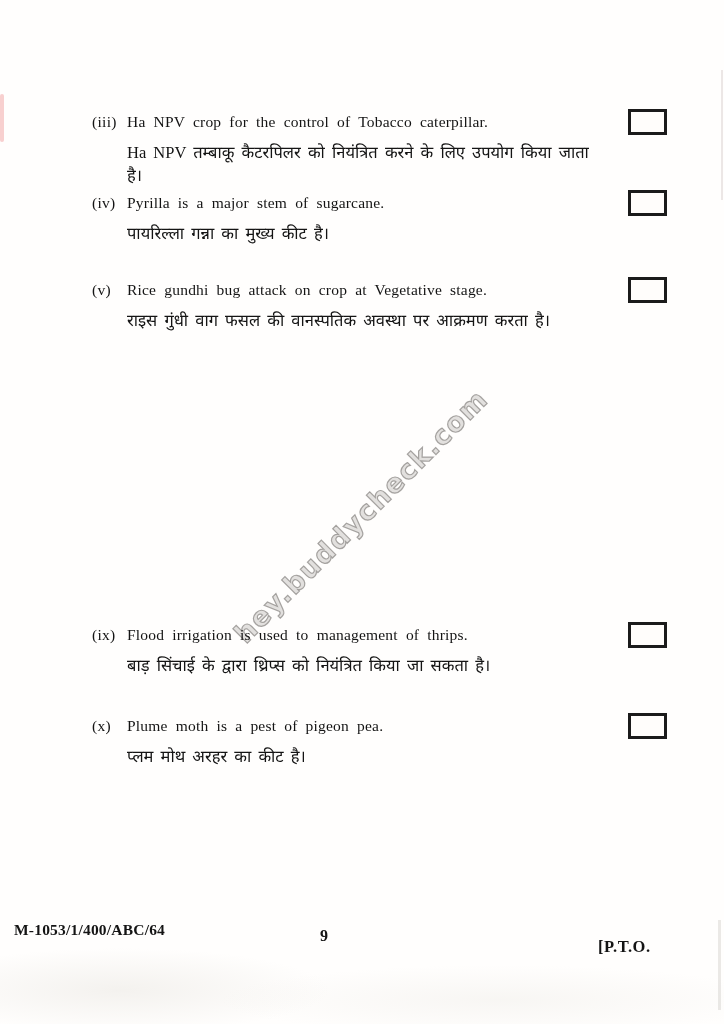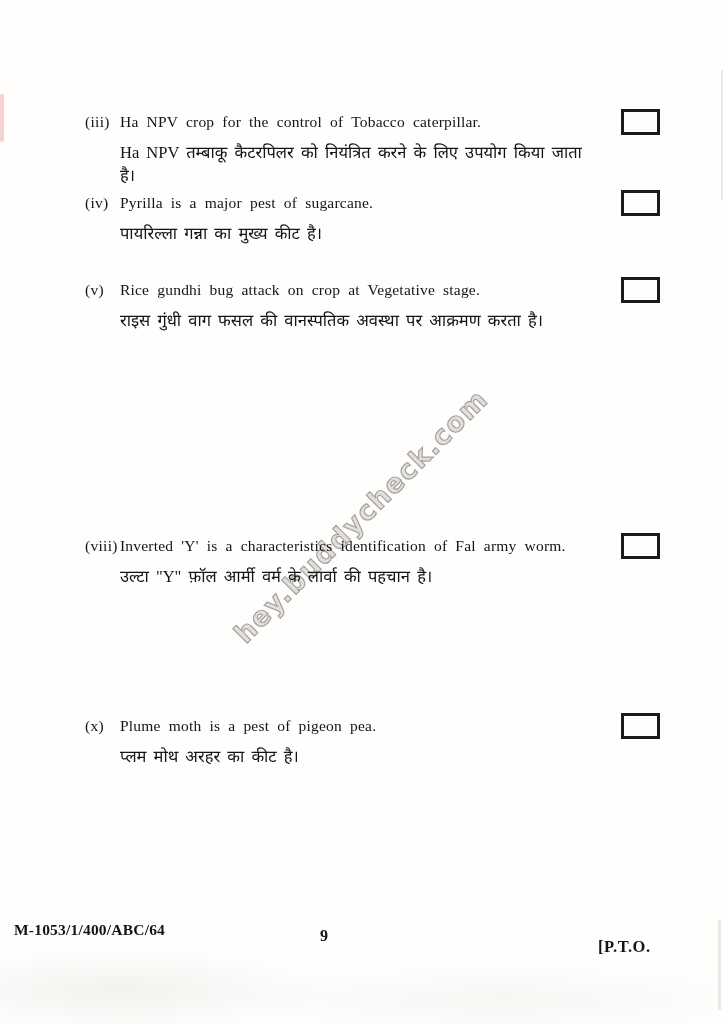--- a/index.html
+++ b/index.html
@@ -25,21 +25,21 @@
   .artifact-right{
     position:absolute;right:1px;top:70px;width:2px;height:130px;
     background:rgba(200,190,185,0.35);
   }
   .artifact-right2{
     position:absolute;right:3px;top:920px;width:3px;height:90px;
     background:rgba(190,185,180,0.30);
   }
 
   .question{
-    position:absolute;left:1px;width:652px;height:70px;
+    position:absolute;left:8px;width:652px;height:70px;
   }
   .qlabel{
     position:absolute;left:84px;top:4px;
     font-size:15.5px;letter-spacing:0.3px;
   }
   .en{
     position:absolute;left:119px;top:4px;width:480px;
     font-size:15.5px;word-spacing:4px;letter-spacing:0.2px;
   }
   .hi{
@@ -91,41 +91,41 @@
 
   <div class="question" style="top:109px">
     <span class="qlabel">(iii)</span>
     <div class="en">Ha NPV crop for the control of Tobacco caterpillar.</div>
     <div class="hi">Ha NPV तम्बाकू कैटरपिलर को नियंत्रित करने के लिए उपयोग किया जाता है।</div>
     <div class="checkbox"></div>
   </div>
 
   <div class="question" style="top:190px">
     <span class="qlabel">(iv)</span>
-    <div class="en">Pyrilla is a major pest of sugarcane.</div>
+    <div class="en">Pyrilla is a major stem of sugarcane.</div>
     <div class="hi">पायरिल्ला गन्ना का मुख्य कीट है।</div>
     <div class="checkbox"></div>
   </div>
 
   <div class="question" style="top:277px">
     <span class="qlabel">(v)</span>
     <div class="en">Rice gundhi bug attack on crop at Vegetative stage.</div>
     <div class="hi">राइस गुंधी वाग फसल की वानस्पतिक अवस्था पर आक्रमण करता है।</div>
     <div class="checkbox"></div>
   </div>
 
 
 
-  <div class="question" style="top:533px">
-    <span class="qlabel">(viii)</span>
-    <div class="en">Inverted 'Y' is a characteristics identification of Fal army worm.</div>
-    <div class="hi">उल्टा "Y" फ़ॉल आर्मी वर्म के लार्वा की पहचान है।</div>
+
+  <div class="question" style="top:622px">
+    <span class="qlabel">(ix)</span>
+    <div class="en">Flood irrigation is used to management of thrips.</div>
+    <div class="hi">बाड़ सिंचाई के द्वारा थ्रिप्स को नियंत्रित किया जा सकता है।</div>
     <div class="checkbox"></div>
   </div>
-
 
   <div class="question" style="top:713px">
     <span class="qlabel">(x)</span>
     <div class="en">Plume moth is a pest of pigeon pea.</div>
     <div class="hi">प्लम मोथ अरहर का कीट है।</div>
     <div class="checkbox"></div>
   </div>
 
   <div class="footer-left">M-1053/1/400/ABC/64</div>
   <div class="page-number">9</div>

